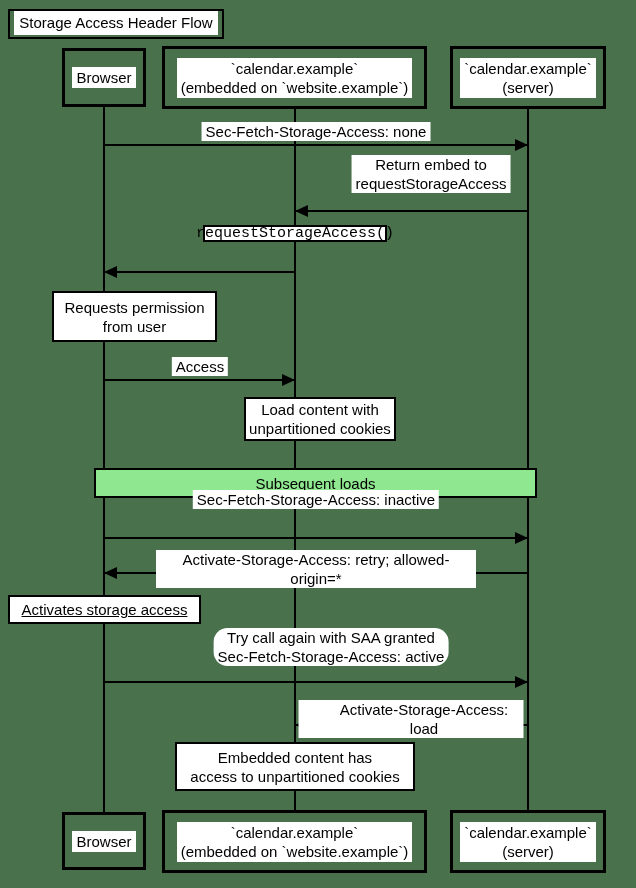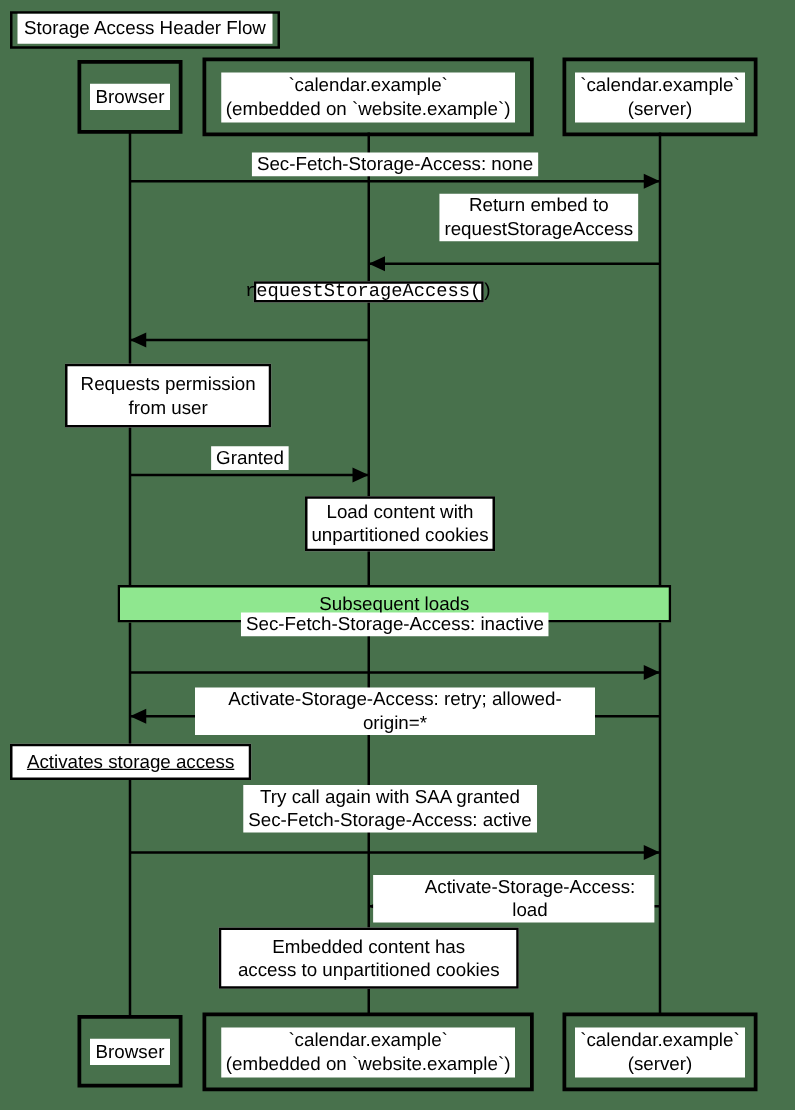--- a/index.html
+++ b/index.html
@@ -124,40 +124,40 @@
   <div class="head-l" style="left:295px;top:205px;"></div>
 
   <div class="note" style="left:203px;top:225px;width:184px;height:17px;font-family:Liberation Mono, monospace;">requestStorageAccess()</div>
 
   <div class="msgline" style="left:104px;top:271px;width:191px;"></div>
   <div class="head-l" style="left:104px;top:266px;"></div>
 
   <div class="note" style="left:22px;top:291px;width:165px;height:51px;margin-left:30px;">Requests permission
 from user</div>
 
-  <div class="mlabel" style="left:200px;top:357px;">Granted</div>
+  <div class="mlabel" style="left:200px;top:357px;">Access</div>
   <div class="msgline" style="left:104px;top:379px;width:191px;"></div>
   <div class="head-r" style="left:282px;top:374px;"></div>
 
   <div class="note" style="left:212px;top:397px;width:152px;height:44px;margin-left:32px;">Load content with
 unpartitioned cookies</div>
 
   <div class="divider">Subsequent loads</div>
 
   <div class="mlabel" style="left:316px;top:490px;">Sec-Fetch-Storage-Access: inactive</div>
   <div class="msgline" style="left:104px;top:537px;width:424px;"></div>
   <div class="head-r" style="left:515px;top:532px;"></div>
 
   <div class="mlabel" style="left:316px;top:550px;">Activate-Storage-Access: retry; allowed-origin=*</div>
   <div class="msgline" style="left:104px;top:572px;width:424px;"></div>
   <div class="head-l" style="left:104px;top:567px;"></div>
 
   <div class="note" style="left:8px;top:595px;width:193px;height:29px;text-decoration:underline;">Activates storage access</div>
 
-  <div class="mlabel" style="left:312px;top:628px;">Try call again with SAA granted
+  <div class="mlabel" style="left:331px;top:628px;border-radius:14px;">Try call again with SAA granted
 Sec-Fetch-Storage-Access: active</div>
   <div class="msgline" style="left:104px;top:681px;width:424px;"></div>
   <div class="head-r" style="left:515px;top:676px;"></div>
 
   <div class="mlabel" style="left:411px;top:700px;padding-left:30px;">Activate-Storage-Access: load</div>
   <div class="msgline" style="left:295px;top:724px;width:233px;"></div>
   <div class="head-l" style="left:295px;top:719px;"></div>
 
   <div class="note" style="left:175px;top:742px;width:240px;height:49px;">Embedded content has
 access to unpartitioned cookies</div>

